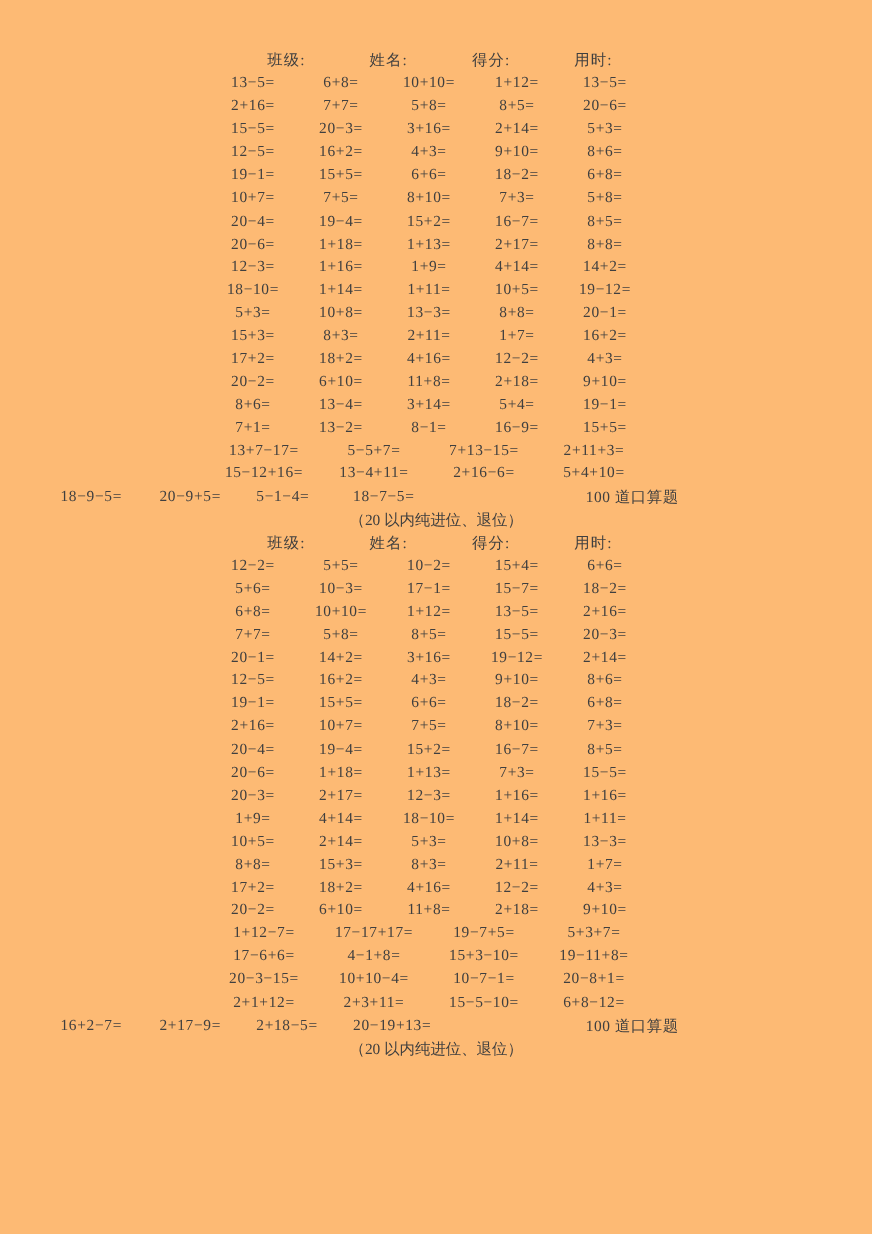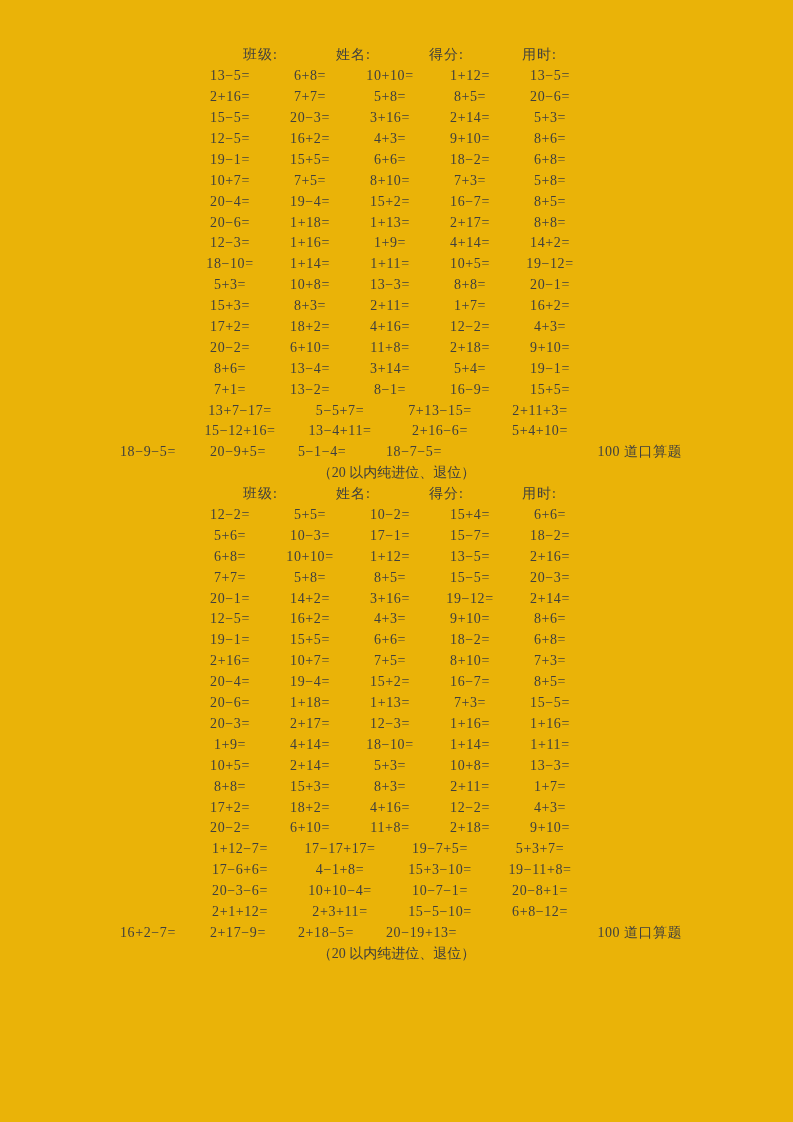--- a/index.html
+++ b/index.html
@@ -1,40 +1,40 @@
 <!DOCTYPE html>
 <html><head>
 <meta charset="utf-8">
 <style>
   * { margin: 0; padding: 0; box-sizing: border-box; }
   html, body { background: #ffffff; }
   .page {
     position: relative;
     width: 793px;
     height: 1122px;
-    background: #eab308;
+    background: #fdba74;
     font-family: "Liberation Serif", "DejaVu Serif", serif;
     font-size: 14px;
     color: #3f3f3f;
     overflow: hidden;
   }
   .content { padding-top: 45px; }
   .line {
     height: 20.9px;
     display: flex;
     align-items: center;
     white-space: nowrap;
   }
   .hdr-row { margin-left: 243px; }
   .hdr-cell { width: 93px; text-align: left; letter-spacing: 1px; }
   .row5, .row4 { margin-left: 190px; width: 400px; }
   .row5 .cell { width: 80px; text-align: center; }
   .row4 .cell { width: 100px; text-align: center; font-family: Liberation Serif, serif; }
   .cell, .prob { letter-spacing: 0.6px; }
-  .final-row { margin-left: 120px; width: 562px; }
+  .final-row { margin-left: 55px; width: 562px; }
   .final-left { width: 90px; text-align: left; }
   .final-mid { width: 88px; text-align: left; }
   .final-right { margin-left: auto; letter-spacing: 0.5px; }
   .caption-line { justify-content: center; width: 100%; align-items: center; }
 </style>
 </head>
 <body>
 
 <div class="page">
   <div class="content" id="worksheet-content">
@@ -305,21 +305,21 @@
           <div class="cell">19−7+5=</div>
           <div class="cell">5+3+7=</div>
         </div>
         <div class="line row4">
           <div class="cell">17−6+6=</div>
           <div class="cell">4−1+8=</div>
           <div class="cell">15+3−10=</div>
           <div class="cell">19−11+8=</div>
         </div>
         <div class="line row4">
-          <div class="cell">20−3−6=</div>
+          <div class="cell">20−3−15=</div>
           <div class="cell">10+10−4=</div>
           <div class="cell">10−7−1=</div>
           <div class="cell">20−8+1=</div>
         </div>
         <div class="line row4">
           <div class="cell">2+1+12=</div>
           <div class="cell">2+3+11=</div>
           <div class="cell">15−5−10=</div>
           <div class="cell">6+8−12=</div>
         </div>

